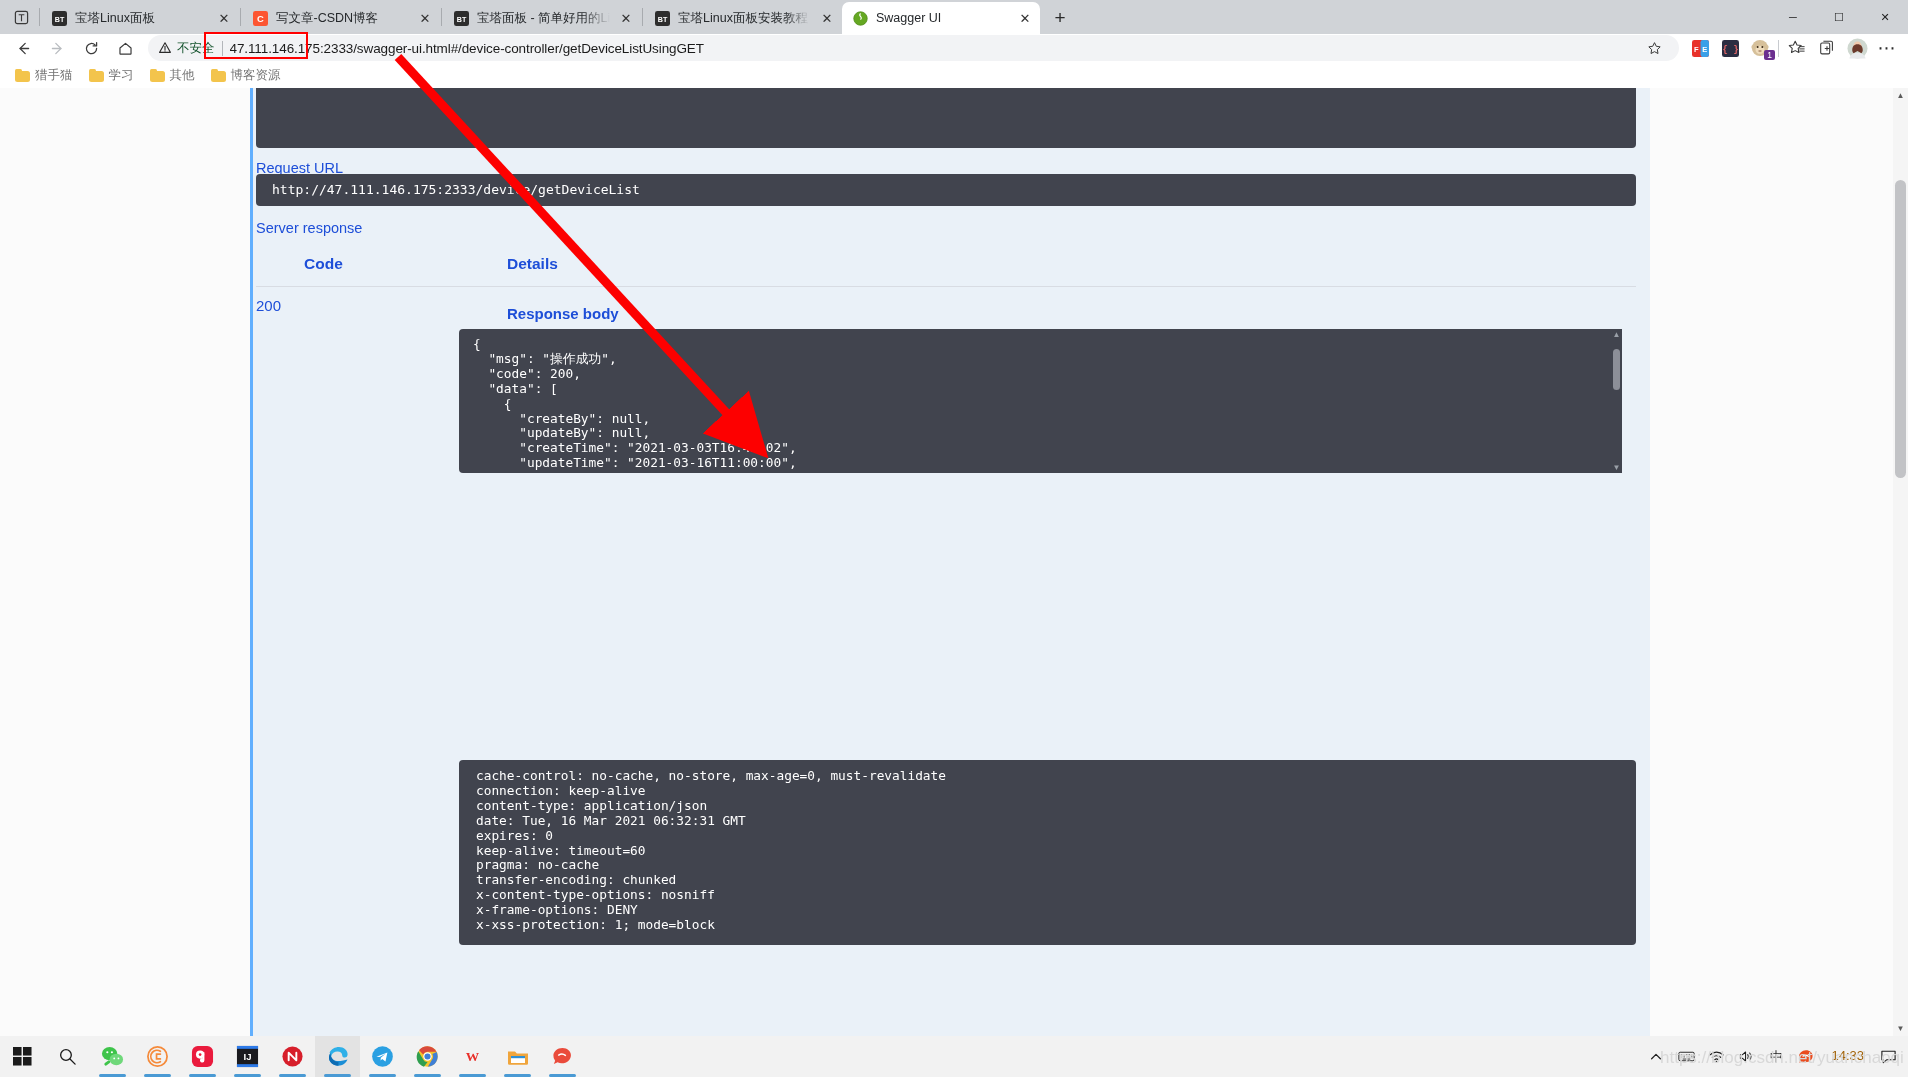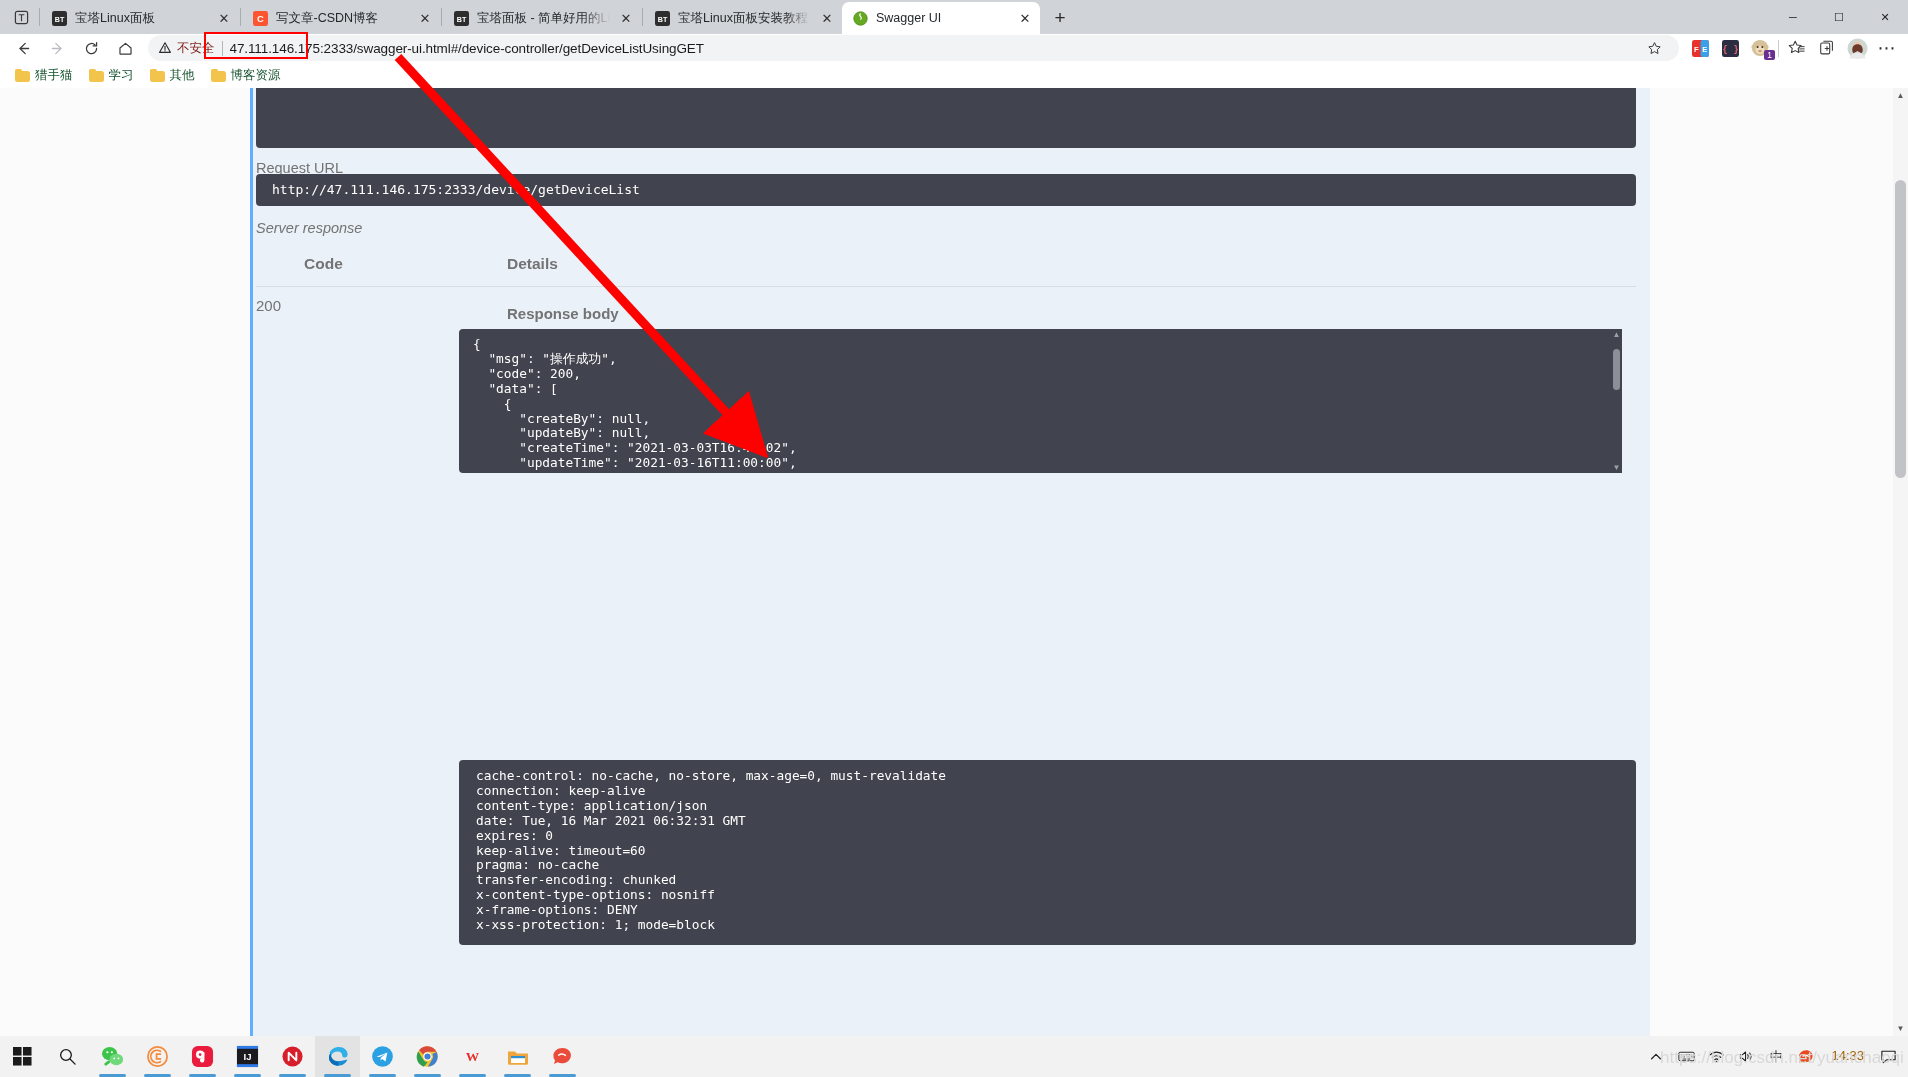--- a/index.html
+++ b/index.html
@@ -59,38 +59,38 @@
     height:28px; background:#ffffff; display:flex; align-items:center;
     padding:0 6px; gap:0px;
   }
   .nav-btn{ width:34px;height:28px;display:flex;align-items:center;justify-content:center;color:#3b3b3b; }
   .nav-btn.disabled{ color:#b9bcc0; }
   #omnibox{
     flex:1 1 auto; height:26px; background:#f2f3f5; border-radius:13px;
     display:flex; align-items:center; padding:0 10px; margin:0 6px;
     font-size:13.5px; color:#1b1b1b; position:relative; min-width:0;
   }
-  .sec-warn{ display:flex;align-items:center;gap:5px;color:#7f1d1d;font-size:12.5px;flex:0 0 auto;}
+  .sec-warn{ display:flex;align-items:center;gap:5px;color:#14532d;font-size:12.5px;flex:0 0 auto;}
   .omni-div{ width:1px;height:15px;background:#b3b6ba;margin:0 7px;flex:0 0 auto;}
   #url-text{ white-space:nowrap; overflow:hidden; font-size:13.5px; letter-spacing:-0.1px;}
   #url-highlight{
     position:absolute; left:56px; top:-3px; width:104px; height:27px;
     border:2px solid #ff0000; pointer-events:none;
   }
   .omni-right{ margin-left:auto; display:flex;align-items:center;gap:8px;flex:0 0 auto;padding-left:8px;}
   .tb-icon{ width:30px;height:26px;display:flex;align-items:center;justify-content:center;color:#2b2b2b;}
   .tb-sep{ width:1px;height:17px;background:#c8cbcf; margin:0 3px;}
 
   
   #bookmarks-row{
     height:26px; background:#ffffff; display:flex; align-items:center;
     padding:0 8px; gap:2px; overflow:hidden;
   }
   .bm{ display:flex;align-items:center;gap:5px;padding:2px 7px;border-radius:4px;
-       font-size:12.5px;color:#14532d; white-space:nowrap;}
+       font-size:12.5px;color:#737373; white-space:nowrap;}
   .folder-ico{ width:15px;height:13px;flex:0 0 15px; position:relative;}
   .folder-ico:before{
     content:""; position:absolute; left:0;top:2px;width:15px;height:11px;
     background:#f3c44c; border-radius:1.5px 2.5px 2.5px 2.5px;
   }
   .folder-ico:after{
     content:""; position:absolute; left:0;top:0px;width:7px;height:4px;
     background:#f3c44c; border-radius:1.5px 1.5px 0 0;
   }
 
@@ -111,21 +111,21 @@
     position:absolute; left:250px; top:0; width:3px; height:948px;
     background:#61affe;
   }
 
   .sw-dark-top{
     position:absolute; left:256px; top:0px; width:1380px; height:60px;
     background:#41444e; border-radius:0 0 4px 4px;
   }
 
   .sw-label{
-    position:absolute; font-size:14.5px; color:#737373; font-weight:400;
+    position:absolute; font-size:14.5px; color:#1d4ed8; font-weight:400;
   }
   .sw-label-bold{ font-weight:700;margin-left:48px; }
 
   .sw-code-block{
     position:absolute; background:#41444e; border-radius:4px;
     color:#ffffff;
     font-family:"DejaVu Sans Mono","Liberation Mono",monospace;
   }
 
   #request-url-box{
@@ -418,21 +418,21 @@
   <div id="page-bg"></div>
   <div id="swagger-block"></div>
   <div id="opblock-left"></div>
 
   <div class="sw-dark-top"></div>
 
   <div class="sw-label" style="left:256px; top:72px;">Request URL</div>
 
   <div class="sw-code-block" id="request-url-box">http://47.111.146.175:2333/device/getDeviceList</div>
 
-  <div class="sw-label" style="left:256px; top:132px;font-style:italic;">Server response</div>
+  <div class="sw-label" style="left:256px; top:132px;">Server response</div>
 
   <div class="sw-label sw-label-bold" style="left:256px; top:167px; font-size:15.5px;">Code</div>
   <div class="sw-label sw-label-bold" style="left:459px; top:167px; font-size:15.5px;">Details</div>
 
   <div class="sw-hr" style="left:256px; top:198px; width:1380px;"></div>
 
   <div class="sw-label" style="left:256px; top:209px; font-size:15px;">200</div>
 
   <div class="sw-label sw-label-bold" style="left:459px; top:217px; font-size:15px;">Response body</div>
 

